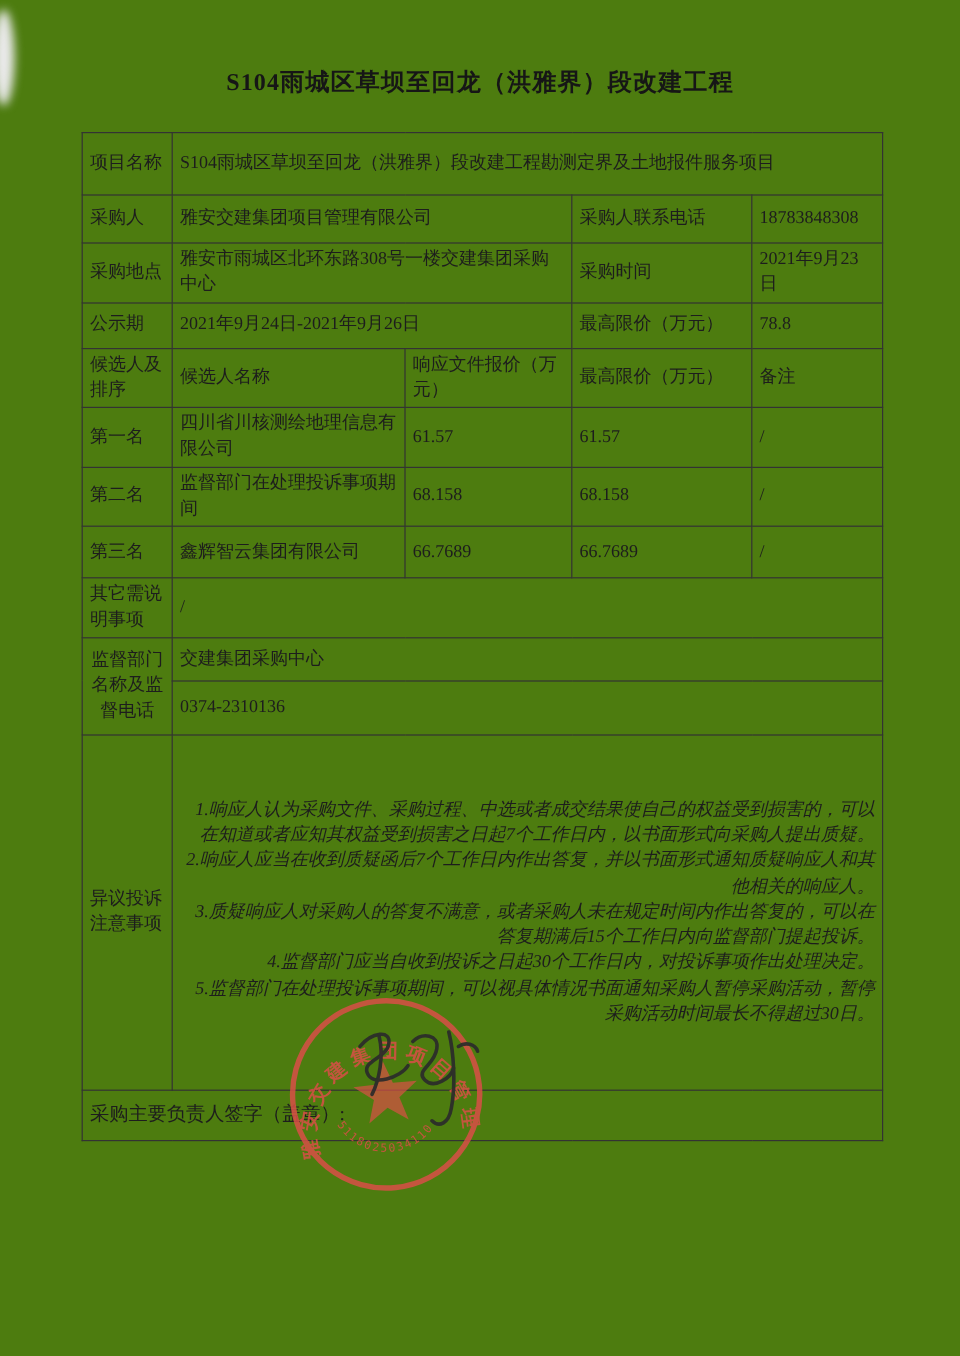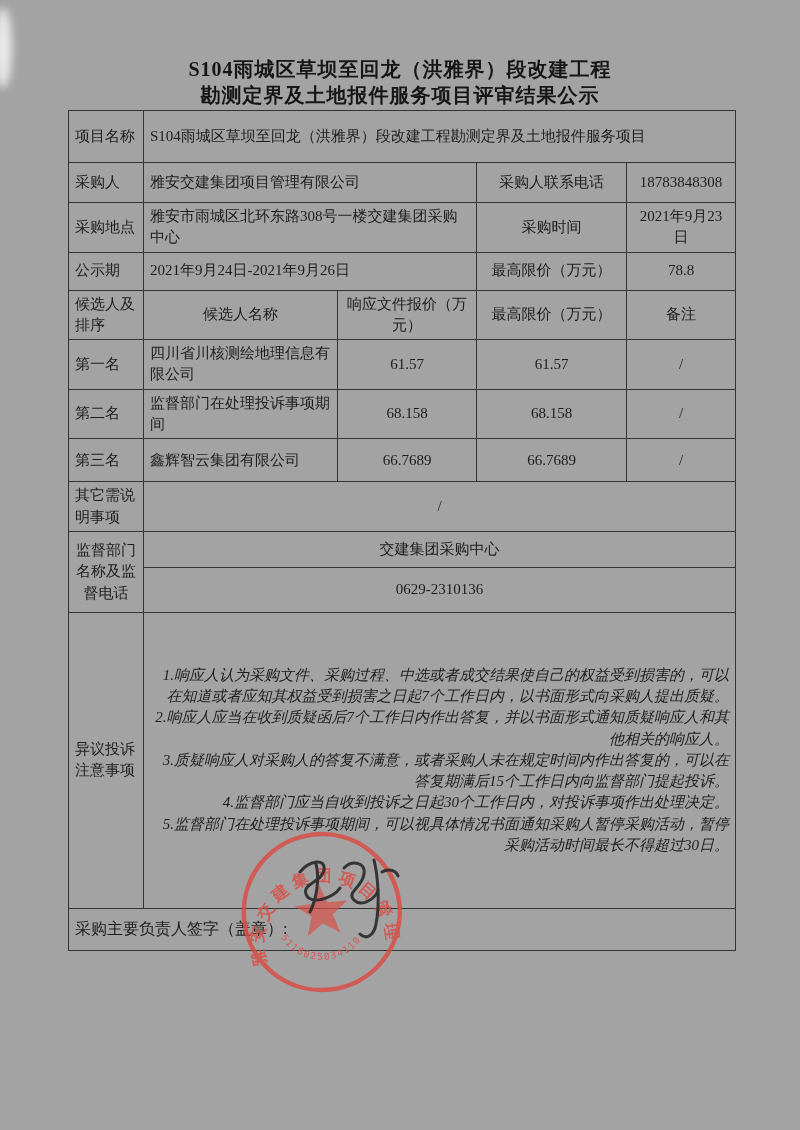--- a/index.html
+++ b/index.html
@@ -2,21 +2,21 @@
 <html><head>
 <meta charset="utf-8">
 <style>
   * { margin:0; padding:0; box-sizing:border-box; }
   html,body { background:#ffffff; }
   body {
     width:800px; height:1130px; position:relative; overflow:hidden;
     font-family:"Liberation Serif","DejaVu Serif",serif;
     color:#1d1d1d;
   }
-  .page { position:absolute; inset:0; background:#a3a3a3; }
+  .page { position:absolute; inset:0; background:#4d7c0f; }
 
   .doc-title {
     position:absolute; top:56px; left:0; width:100%;
     text-align:center; font-weight:bold; font-size:20px; line-height:26px;
     letter-spacing:1px; color:#161616;
   }
 
   table.main {
     position:absolute; left:68px; top:110px; width:667px;
     border-collapse:collapse; table-layout:fixed;
@@ -25,21 +25,21 @@
   table.main td {
     border:1.4px solid #333333;
     padding:3px 6px;
     vertical-align:middle;
     line-height:1.42;
     word-break:break-all;
   }
   td.lbl   { text-align:left; padding-left:5px; padding-right:4px; }
   td.lblc  { text-align:center; padding-left:3px; padding-right:3px; }
   td.val   { text-align:left; }
-  td.ctr   { text-align:center; }
+  td.ctr   { }
   td.topal { vertical-align:top; padding-top:5px; }
 
   .notes { line-height:1.64; text-align:left; padding:4px 8px; }
   .notes div { text-align:right;font-style:italic; }
 
   .sig-cell { padding-left:6px; }
   .sig-label { display:inline-block; font-size:16px; }
 
   .autograph {
     position:absolute; left:286px; top:846px; width:120px; height:105px;
@@ -57,21 +57,20 @@
 </style>
 </head>
 <body>
 
 <div class="page">
 
   <div class="smudge"></div>
 
   <div class="doc-title">
     <div>S104雨城区草坝至回龙（洪雅界）段改建工程</div>
-    <div>勘测定界及土地报件服务项目评审结果公示</div>
   </div>
 
   <table class="main">
     <colgroup>
       <col style="width:75px">
         <col style="width:194px">
         <col style="width:139px">
       <col style="width:150px">
         <col style="width:109px">
     </colgroup>
@@ -138,21 +137,21 @@
     <tr style="height:43px">
       <td class="lbl">其它需说明事项</td>
       <td class="ctr" colspan="4">/</td>
     </tr>
 
     <tr style="height:36px">
       <td class="lblc" rowspan="2">监督部门名称及监督电话</td>
       <td class="ctr" colspan="4">交建集团采购中心</td>
     </tr>
     <tr style="height:45px">
-      <td class="ctr" colspan="4">0629-2310136</td>
+      <td class="ctr" colspan="4">0374-2310136</td>
     </tr>
 
     <tr style="height:296px">
       <td class="lbl">异议投诉注意事项</td>
       <td class="notes" colspan="4">
         <div>1.响应人认为采购文件、采购过程、中选或者成交结果使自己的权益受到损害的，可以在知道或者应知其权益受到损害之日起7个工作日内，以书面形式向采购人提出质疑。</div>
         <div>2.响应人应当在收到质疑函后7个工作日内作出答复，并以书面形式通知质疑响应人和其他相关的响应人。</div>
         <div>3.质疑响应人对采购人的答复不满意，或者采购人未在规定时间内作出答复的，可以在答复期满后15个工作日内向监督部门提起投诉。</div>
         <div>4.监督部门应当自收到投诉之日起30个工作日内，对投诉事项作出处理决定。</div>
         <div>5.监督部门在处理投诉事项期间，可以视具体情况书面通知采购人暂停采购活动，暂停采购活动时间最长不得超过30日。</div>

